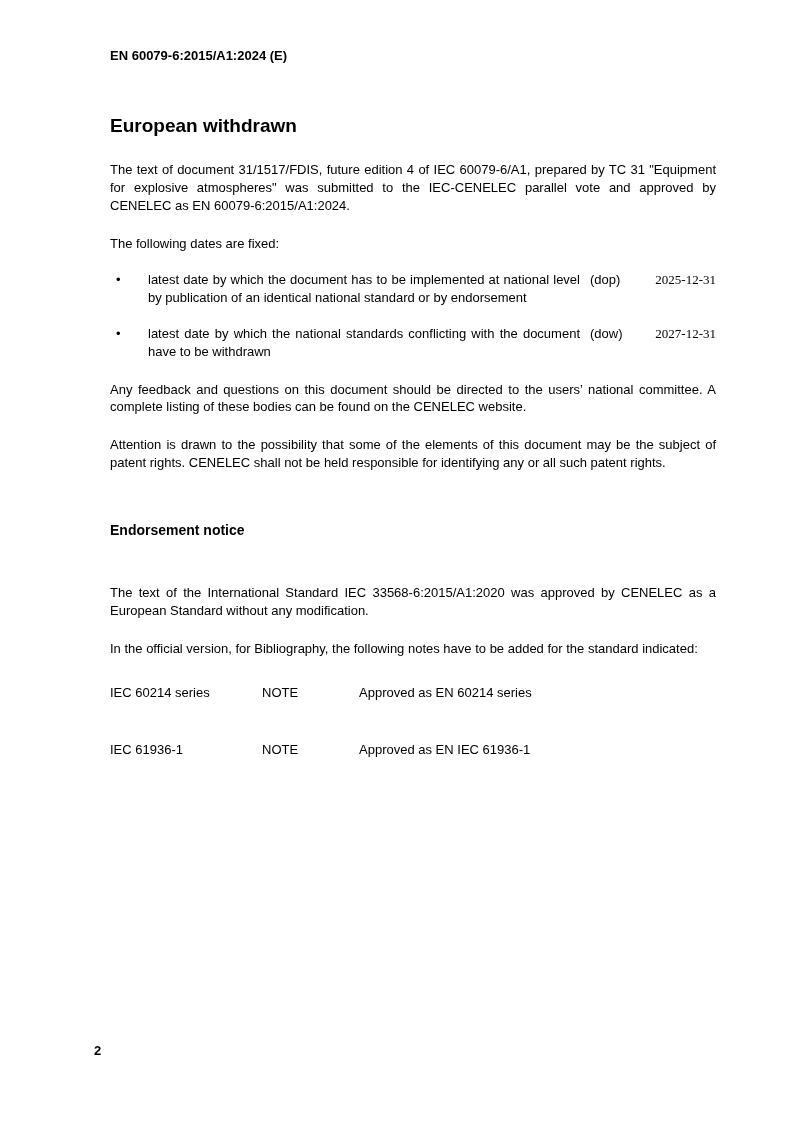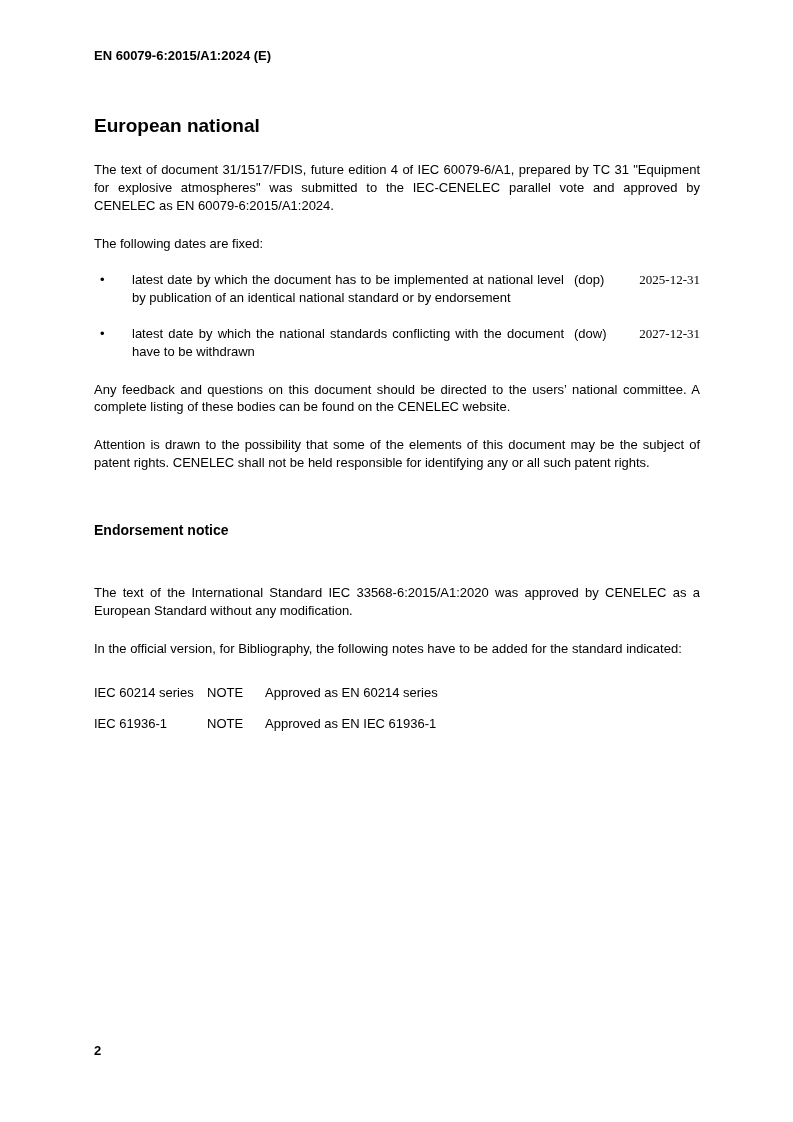--- a/index.html
+++ b/index.html
@@ -25,21 +25,21 @@
     width: 100%;
     text-align: center;
     font-family: "DejaVu Sans Mono", monospace;
     font-size: 11.5px;
     letter-spacing: 0.5px;
     color: #c6c6c6;
   }
   .content {
     position: absolute;
     top: 48px;
-    left: 94px;
+    left: 110px;
     width: 606px;
   }
   .doc-ref {
     font-weight: bold;
     font-size: 13px;
   }
   .foreword-title {
     margin-top: 52px;
     font-size: 19px;
     font-weight: bold;
@@ -90,40 +90,41 @@
   }
   .endorsement-first {
     margin-top: 46px;
   }
   .notes {
     margin-top: 26px;
     display: grid;
     grid-template-columns: 113px 58px 1fr;
     row-gap: 13px;
     line-height: 1.38;
+    gap: 39px;
   }
   .page-number {
     position: absolute;
     top: 1043px;
     left: 94px;
     font-weight: bold;
     font-size: 13px;
   }
 </style>
 </head>
 <body>
 
 <div class="page">
 
 
   <div class="content">
 
     <div class="doc-ref">EN 60079-6:2015/A1:2024 (E)</div>
 
-    <h1 class="foreword-title" style="margin-bottom:0;">European national</h1>
+    <h1 class="foreword-title" style="margin-bottom:0;">European withdrawn</h1>
 
     <p class="para" style="margin-top:24px; margin-bottom:0;">The text of document 31/1517/FDIS, future edition 4 of IEC 60079-6/A1, prepared by TC 31 "Equipment for explosive atmospheres" was submitted to the IEC-CENELEC parallel vote and approved by CENELEC as EN 60079-6:2015/A1:2024.</p>
 
     <p class="para no-justify" style="margin-bottom:0;">The following dates are fixed:</p>
 
     <div class="dates-list">
 
       <div class="bullet-item">
         <span class="bullet-marker">•</span>
         <span class="bullet-text">latest date by which the document has to be implemented at national level by publication of an identical national standard or by endorsement</span>

